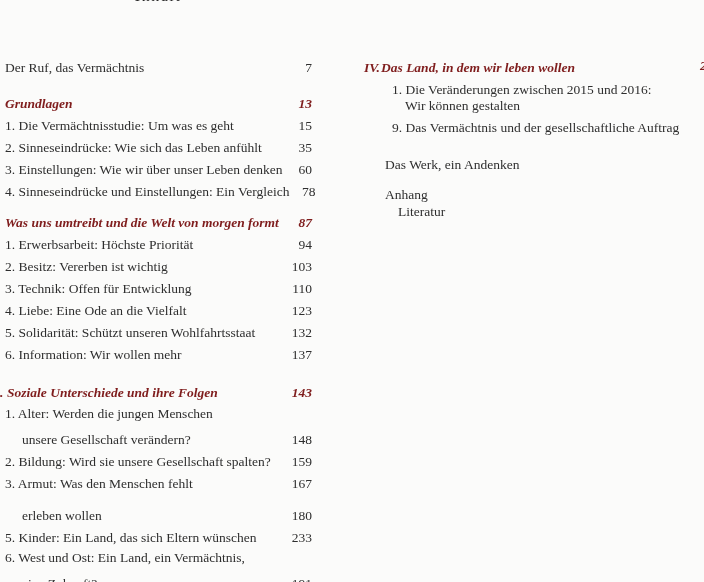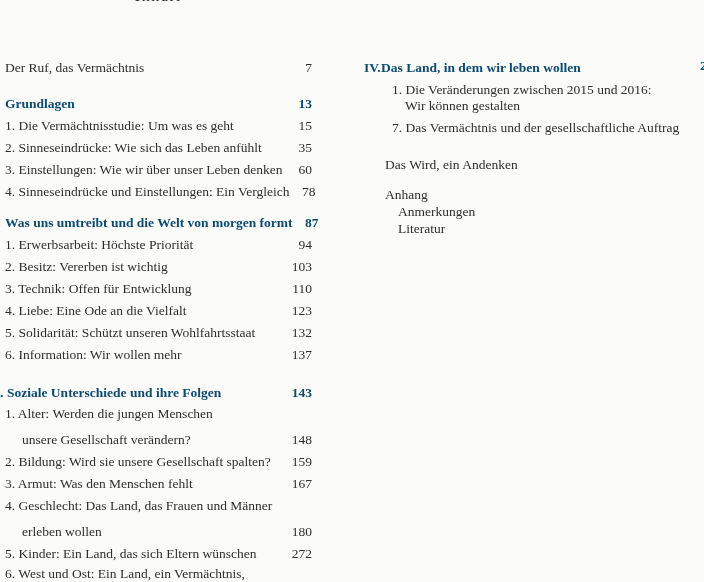--- a/index.html
+++ b/index.html
@@ -20,21 +20,21 @@
     color: #2a2a2a;
   }
 
   .col { position: absolute; top: 60px; }
   .col-left  { left: 5px;   width: 307px; }
   .col-right { left: 364px; width: 340px; }
 
   .row { display: flex; align-items: flex-end; line-height: 16px; position: relative; }
   .row .t { flex: 1; white-space: nowrap; }
   .row .n { text-align: right; min-width: 26px; white-space: nowrap; }
-  .hdr { font-weight: 700; color: #0c4a6e; }
+  .hdr { font-weight: 700; color: #7f1d1d; font-style: italic; }
 
   .l1, .l2 { display: block; }
   .col-left .l2 { padding-left: 17px; margin-top: 10px; }
   .col-right .l2 { padding-left: 13px; }
 
   .roman-cut { position: absolute; left: -5px; bottom: 0; }
   .row.cut .t { padding-left: 2px; }
 
   .rrow { position: relative; line-height: 16px; white-space: nowrap; }
   .rn { position: absolute; left: 336px; bottom: 2px; }
@@ -135,28 +135,27 @@
     <div class="row mt6">
       <span class="t">2. Bildung: Wird sie unsere Gesellschaft spalten?</span>
       <span class="n">159</span>
     </div>
     <div class="row mt6">
       <span class="t">3. Armut: Was den Menschen fehlt</span>
       <span class="n">167</span>
     </div>
     <div class="row mt6">
       <span class="t">
-          <span class="l1">4. Geschlecht: Das Land, das Frauen und Männer</span>
           <span class="l2">erleben wollen</span>
         </span>
       <span class="n">180</span>
     </div>
     <div class="row mt6">
       <span class="t">5. Kinder: Ein Land, das sich Eltern wünschen</span>
-      <span class="n">272</span>
+      <span class="n">233</span>
     </div>
     <div class="row mt4">
       <span class="t">
           <span class="l1">6. West und Ost: Ein Land, ein Vermächtnis,</span>
           <span class="l2">eine Zukunft?</span>
         </span>
       <span class="n">191</span>
     </div>
     <div class="row mt1">
       <span class="t">7. Migranten: Angekommen? Aufgenommen?</span>
@@ -172,37 +171,33 @@
       <span class="rn">2</span>
     </div>
 
     <div class="rrow ind-a mt6">
       <span class="l1">1. Die Veränderungen zwischen 2015 und 2016:</span>
         <span class="l2">Wir können gestalten</span>
 
     </div>
 
     <div class="rrow ind-a mt6">
-      <span>7. Das Vermächtnis und der gesellschaftliche Auftrag</span>
+      <span>9. Das Vermächtnis und der gesellschaftliche Auftrag</span>
       
     </div>
 
     <div class="rrow ind-b mt21">
-      <span>Das Wird, ein Andenken</span>
+      <span>Das Werk, ein Andenken</span>
       
     </div>
 
     <div class="rrow ind-b mt14">
       <span>Anhang</span>
     </div>
 
-    <div class="rrow ind-c mt1">
-      <span>Anmerkungen</span>
-      
-    </div>
 
     <div class="rrow ind-c mt1">
       <span>Literatur</span>
       
     </div>
 
   </div>
 
 </div>
 

